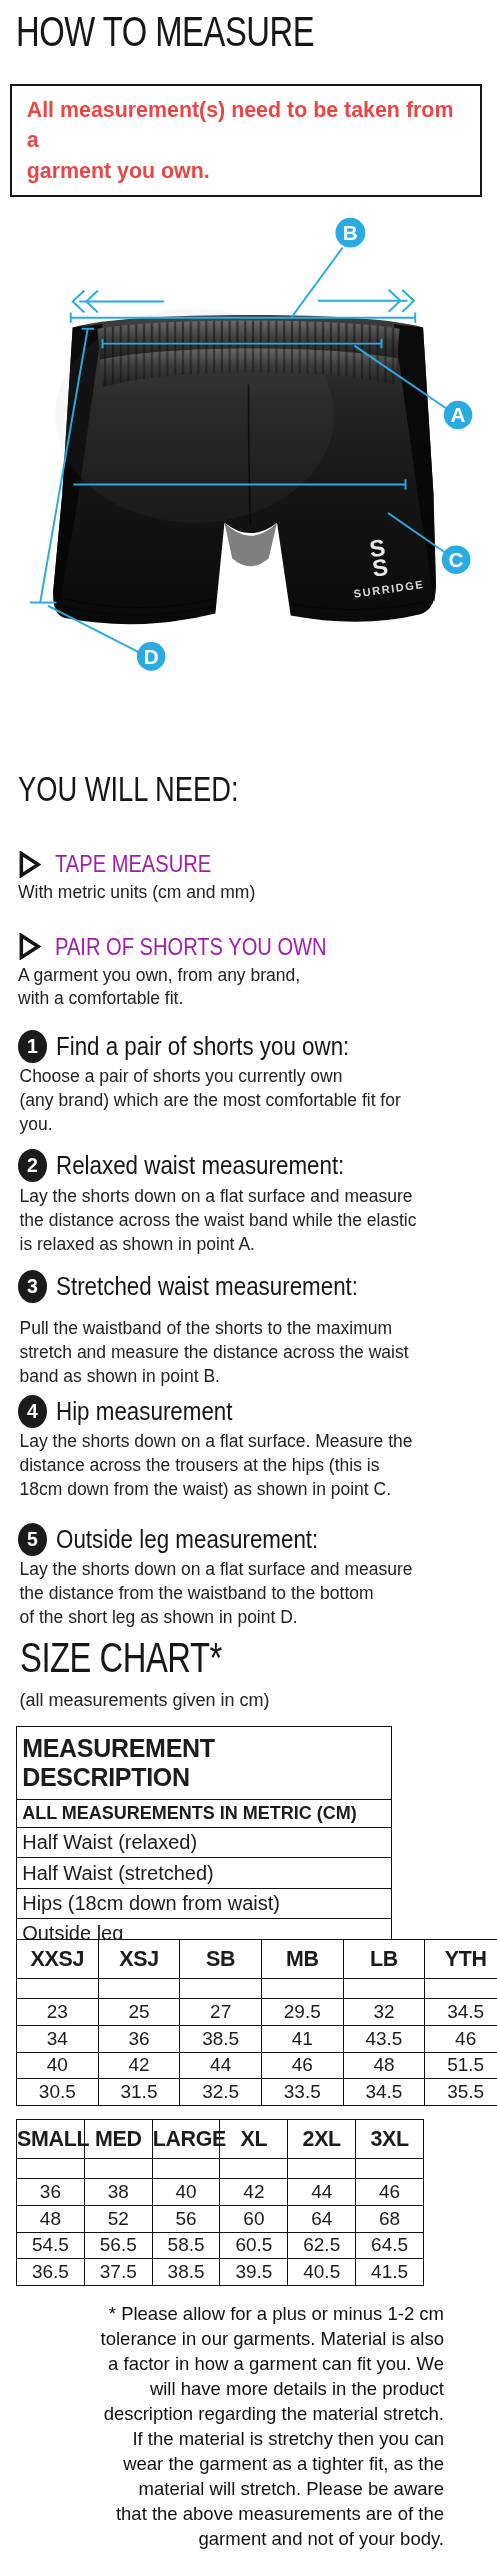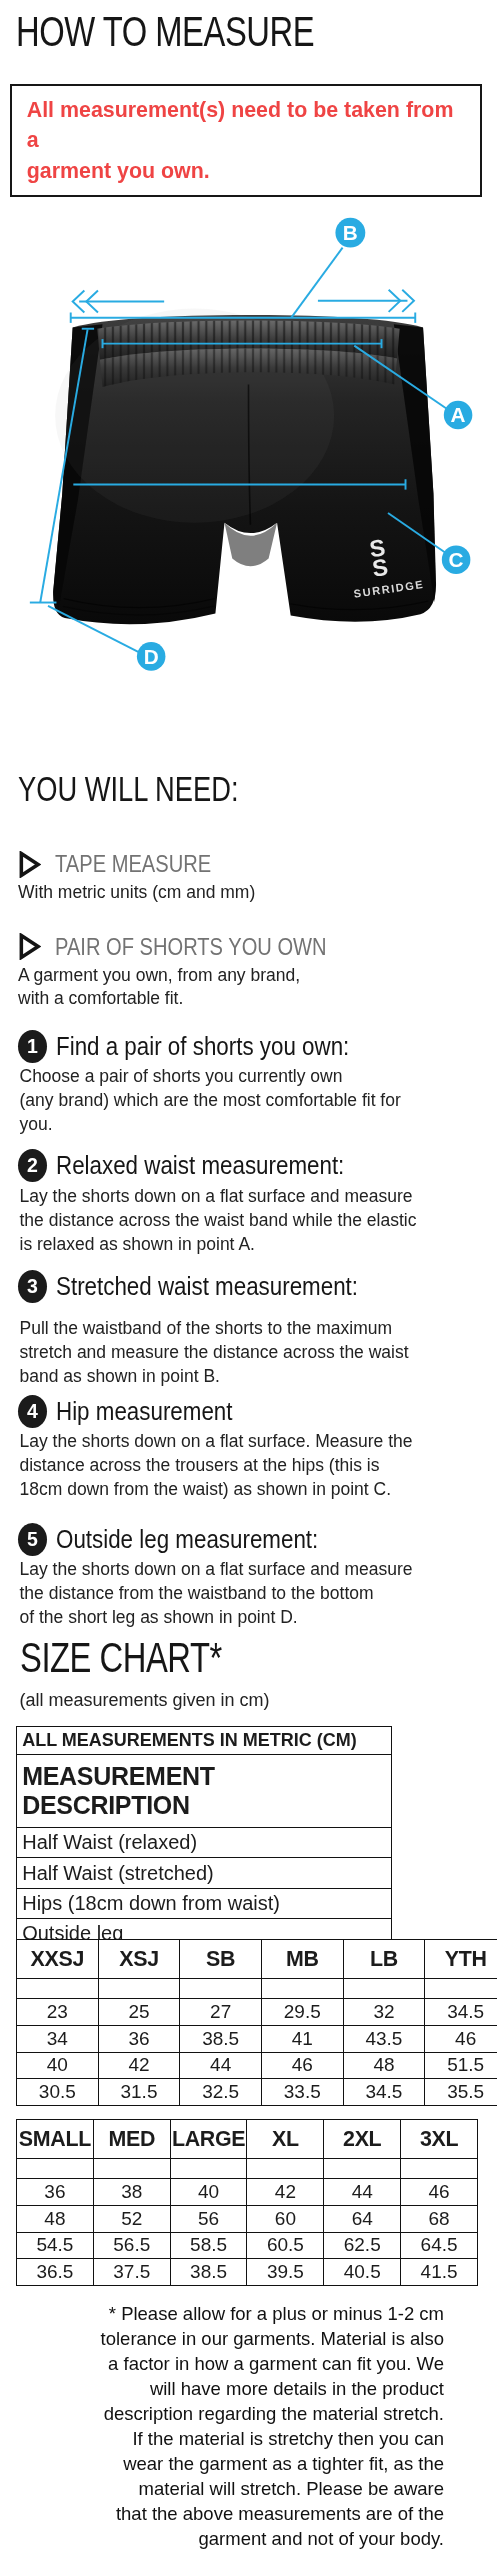--- a/index.html
+++ b/index.html
@@ -9,21 +9,21 @@
   .cond{display:inline-block;transform:scaleX(.78);transform-origin:0 50%;white-space:nowrap;}
   .cond2{display:inline-block;transform:scaleX(.86);transform-origin:0 50%;white-space:nowrap;}
   .pre{white-space:pre-line;}
 
   .main-title{font-size:42px;font-weight:400;letter-spacing:-0.6px;color:#161616;line-height:1.05;}
   .notice-box{left:10.4px;top:84px;width:439px;border:2.6px solid #161616;padding:9px 14.3px;background:#fff;}
   .notice-text{font-size:21.4px;font-weight:700;line-height:1.42;color:#ef4444;}
 
   .section-title{font-size:35px;font-weight:400;color:#161616;line-height:1.05;}
 
-  .need-title{font-size:23.4px;font-weight:400;color:#737373;}
+  .need-title{font-size:23.4px;font-weight:400;color:#a21caf;}
   .need-sub{font-size:17.5px;line-height:23px;color:#222;}
   .tri-icon{position:absolute;left:18px;}
 
   .step-head{left:18px;height:34px;display:flex;align-items:center;gap:9px;}
   .step-badge{display:inline-flex;width:29px;height:33px;border-radius:50%;background:#1b1b1b;
               color:#fff;font-size:19.5px;font-weight:700;align-items:center;justify-content:center;flex:0 0 auto;}
   .step-title{font-size:26px;font-weight:400;color:#161616;}
   .step-body{left:19.5px;font-size:17.5px;line-height:24px;color:#222;}
 
   .chart-sub{font-size:18px;color:#222;}
@@ -219,24 +219,24 @@
 of the short leg as shown in point D.</div>
 
   <h2 class="abs main-title" style="left:19.5px;top:1636px;margin:0;">
     <span class="cond">SIZE CHART*</span>
   </h2>
   <div class="abs chart-sub" style="left:19.5px;top:1690px;">(all measurements given in cm)</div>
 
   <table class="tbl" style="left:16px;top:1726px;width:376px;">
     <tbody>
         <tr>
+          <td class="desc-h">MEASUREMENT DESCRIPTION</td>
+        </tr>
+    <tr>
           <td class="desc-sub">ALL MEASUREMENTS IN METRIC (CM)</td>
-        </tr>
-    <tr>
-          <td class="desc-h">MEASUREMENT DESCRIPTION</td>
         </tr>
     <tr>
           <td class="desc-row">Half Waist (relaxed)</td>
         </tr>
     <tr>
           <td class="desc-row">Half Waist (stretched)</td>
         </tr>
     <tr>
           <td class="desc-row">Hips (18cm down from waist)</td>
         </tr>
@@ -292,21 +292,21 @@
       <td>30.5</td>
       <td>31.5</td>
       <td>32.5</td>
       <td>33.5</td>
       <td>34.5</td>
       <td>35.5</td>
     </tr>
   </tbody>
     </table>
 
-  <table class="tbl sizes" style="left:16px;top:2119px;width:462px;">
+  <table class="tbl sizes" style="left:16px;top:2119px;width:408px;">
     <tbody>
         <tr>
       <th>SMALL</th>
       <th>MED</th>
       <th>LARGE</th>
       <th>XL</th>
       <th>2XL</th>
       <th>3XL</th>
     </tr>
     <tr>

